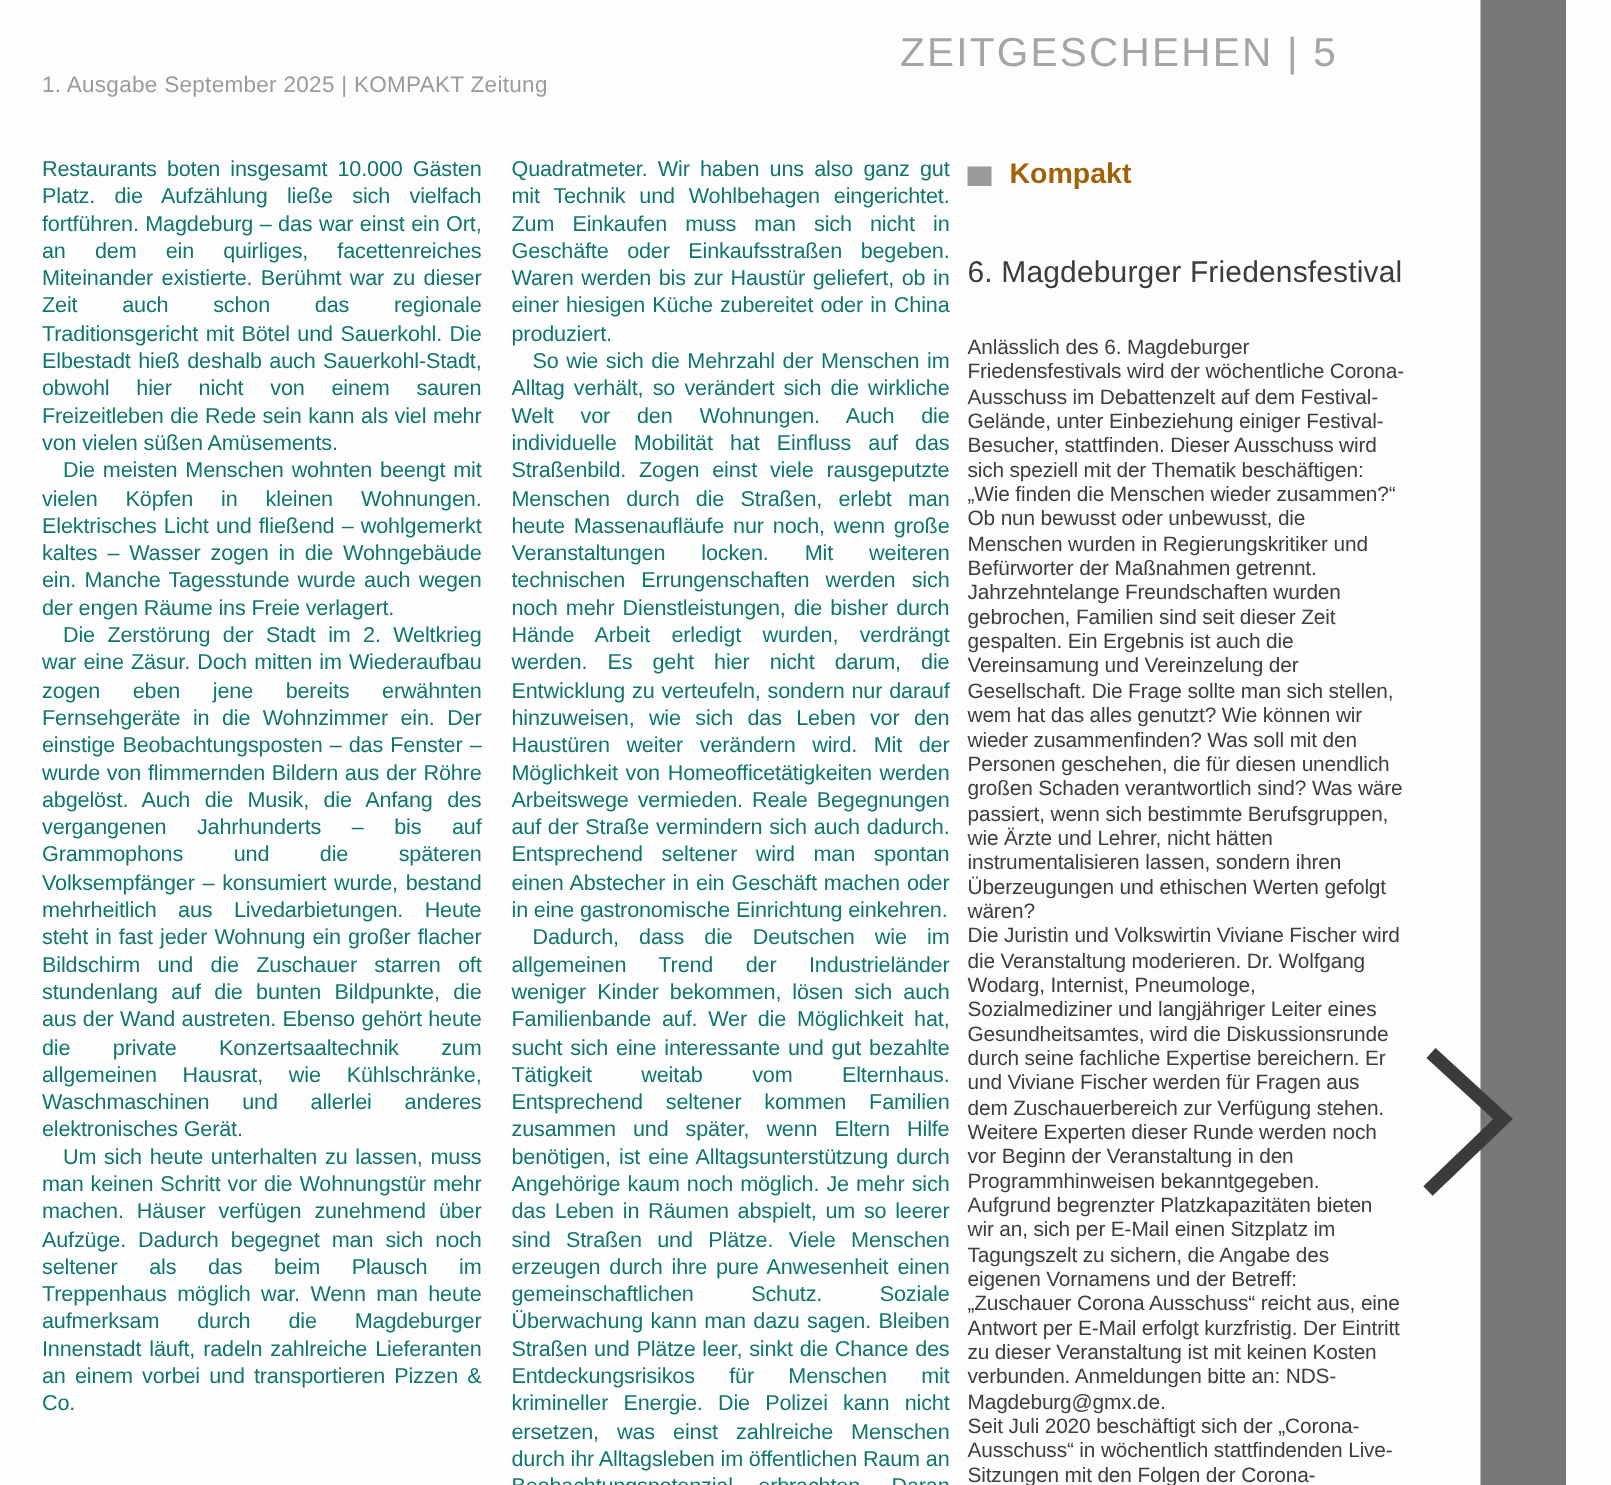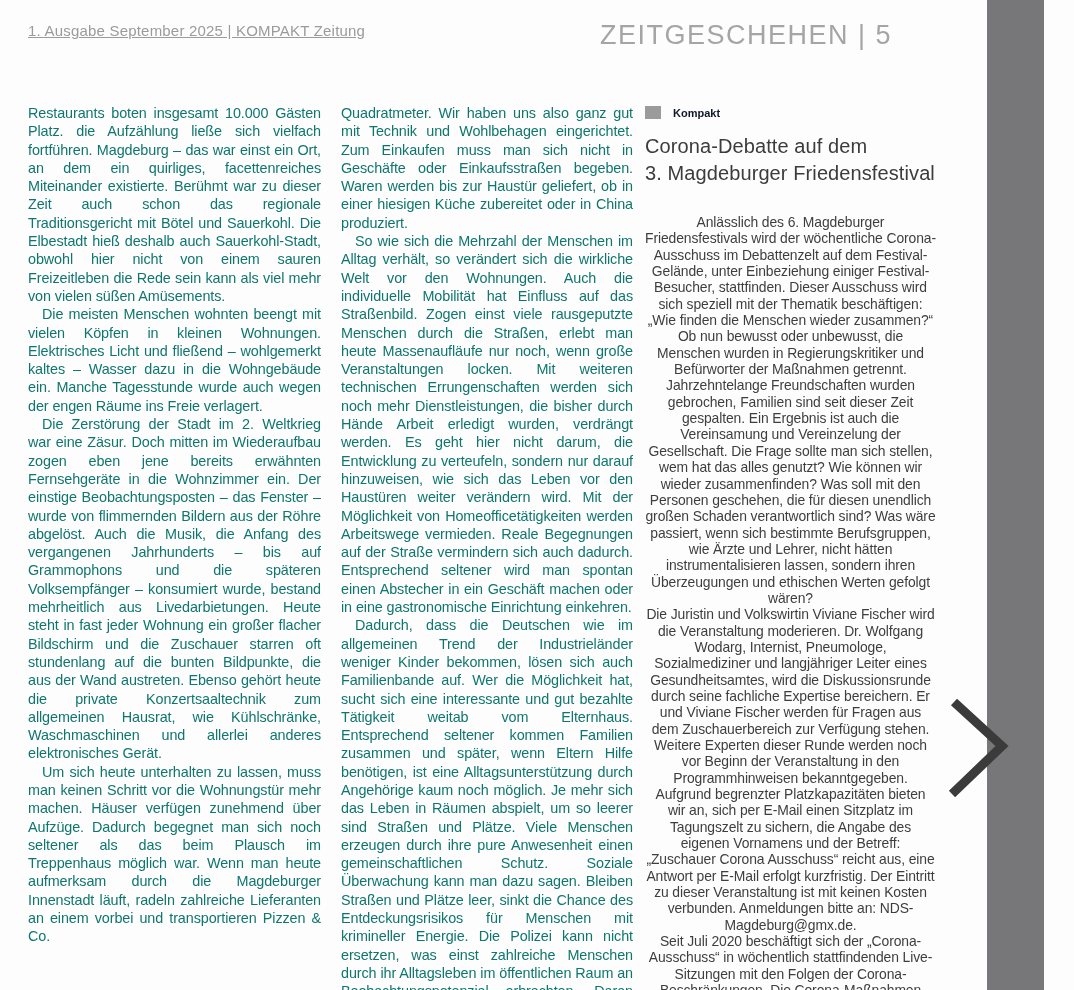--- a/index.html
+++ b/index.html
@@ -4,22 +4,22 @@
 <style>
   html,body{margin:0;padding:0;}
   body{
     width:1074px;height:990px;position:relative;overflow:hidden;
     background:#fdfdfd;
     font-family:"Liberation Sans","DejaVu Sans",sans-serif;
     color:#3e3e3e;
   }
   
   .hdr-left{
-    position:absolute;left:28px;top:22px;
-    font-size:15px;color:#9b9b9b;letter-spacing:.2px;text-decoration:underline;
+    position:absolute;left:28px;top:48px;
+    font-size:15px;color:#9b9b9b;letter-spacing:.2px;
   }
   .hdr-right{
     position:absolute;left:600px;top:20px;width:335px;
     text-align:left;font-size:27px;color:#a5a5a5;
     letter-spacing:1.5px;font-weight:300;
   }
   
   .gutter-bar{
     position:absolute;left:987px;top:0;width:57px;height:990px;
     background:#777779;
@@ -39,60 +39,60 @@
   p.indent{text-indent:14px;}
   .article-heading{
     font-size:22.5px;font-weight:400;color:#3a3a3a;
     margin:16px 0 10px 0;letter-spacing:.1px;
   }
   
   .kompakt-label{display:flex;align-items:center;margin:0 0 14px 0;}
   .kompakt-square{
     width:16px;height:13px;background:#9b9b9b;margin-right:12px;flex:none;
   }
-  .kompakt-word{font-size:11px;font-weight:700;color:#0f172a;}
+  .kompakt-word{font-size:19px;font-weight:700;color:#a16207;}
   .kompakt-title{
     font-size:20px;line-height:27px;font-weight:400;color:#3c3c3c;
     margin:0 0 27px 0;letter-spacing:.1px;
   }
   .col3 p{
     margin:0;font-size:13.9px;line-height:16.35px;
-    text-align:center;letter-spacing:-.1px;color:#3e3e3e;
+    text-align:left;letter-spacing:-.1px;color:#3e3e3e;
   }
 </style>
 </head>
 <body>
 
 <div class="hdr-left">1. Ausgabe September 2025 | KOMPAKT Zeitung</div>
 <div class="hdr-right">ZEITGESCHEHEN | 5</div>
 
 <div class="gutter-bar"></div>
 
 <div class="chevron">
   <svg width="64" height="104" viewBox="0 0 64 104">
     <polyline points="8,6 56,50 6,98" fill="none" stroke="#3b3b3b" stroke-width="9"></polyline>
   </svg>
 </div>
 
 <div class="col col1">
   <p>Restaurants boten insgesamt 10.000 Gästen Platz. die Aufzählung ließe sich vielfach fortführen. Magdeburg – das war einst ein Ort, an dem ein quirliges, facettenreiches Miteinander existierte. Berühmt war zu dieser Zeit auch schon das regionale Traditionsgericht mit Bötel und Sauerkohl. Die Elbestadt hieß deshalb auch Sauerkohl-Stadt, obwohl hier nicht von einem sauren Freizeitleben die Rede sein kann als viel mehr von vielen süßen Amüsements.</p>
-  <p class="indent">Die meisten Menschen wohnten beengt mit vielen Köpfen in kleinen Wohnungen. Elektrisches Licht und fließend – wohlgemerkt kaltes – Wasser dazu in die Wohngebäude ein. Manche Tagesstunde wurde auch wegen der engen Räume ins Freie verlagert.</p>
+  <p class="indent">Die meisten Menschen wohnten beengt mit vielen Köpfen in kleinen Wohnungen. Elektrisches Licht und fließend – wohlgemerkt kaltes – Wasser zogen in die Wohngebäude ein. Manche Tagesstunde wurde auch wegen der engen Räume ins Freie verlagert.</p>
   <p class="indent">Die Zerstörung der Stadt im 2. Weltkrieg war eine Zäsur. Doch mitten im Wiederaufbau zogen eben jene bereits erwähnten Fernsehgeräte in die Wohnzimmer ein. Der einstige Beobachtungsposten – das Fenster – wurde von flimmernden Bildern aus der Röhre abgelöst. Auch die Musik, die Anfang des vergangenen Jahrhunderts – bis auf Grammophons und die späteren Volksempfänger – konsumiert wurde, bestand mehrheitlich aus Livedarbietungen. Heute steht in fast jeder Wohnung ein großer flacher Bildschirm und die Zuschauer starren oft stundenlang auf die bunten Bildpunkte, die aus der Wand austreten. Ebenso gehört heute die private Konzertsaaltechnik zum allgemeinen Hausrat, wie Kühlschränke, Waschmaschinen und allerlei anderes elektronisches Gerät.</p>
   <p class="indent">Um sich heute unterhalten zu lassen, muss man keinen Schritt vor die Wohnungstür mehr machen. Häuser verfügen zunehmend über Aufzüge. Dadurch begegnet man sich noch seltener als das beim Plausch im Treppenhaus möglich war. Wenn man heute aufmerksam durch die Magdeburger Innenstadt läuft, radeln zahlreiche Lieferanten an einem vorbei und transportieren Pizzen &amp; Co.</p>
 
 </div>
 
 <div class="col col2">
   <p>Quadratmeter. Wir haben uns also ganz gut mit Technik und Wohlbehagen eingerichtet. Zum Einkaufen muss man sich nicht in Geschäfte oder Einkaufsstraßen begeben. Waren werden bis zur Haustür geliefert, ob in einer hiesigen Küche zubereitet oder in China produziert.</p>
   <p class="indent">So wie sich die Mehrzahl der Menschen im Alltag verhält, so verändert sich die wirkliche Welt vor den Wohnungen. Auch die individuelle Mobilität hat Einfluss auf das Straßenbild. Zogen einst viele rausgeputzte Menschen durch die Straßen, erlebt man heute Massenaufläufe nur noch, wenn große Veranstaltungen locken. Mit weiteren technischen Errungenschaften werden sich noch mehr Dienstleistungen, die bisher durch Hände Arbeit erledigt wurden, verdrängt werden. Es geht hier nicht darum, die Entwicklung zu verteufeln, sondern nur darauf hinzuweisen, wie sich das Leben vor den Haustüren weiter verändern wird. Mit der Möglichkeit von Homeofficetätigkeiten werden Arbeitswege vermieden. Reale Begegnungen auf der Straße vermindern sich auch dadurch. Entsprechend seltener wird man spontan einen Abstecher in ein Geschäft machen oder in eine gastronomische Einrichtung einkehren.</p>
   <p class="indent">Dadurch, dass die Deutschen wie im allgemeinen Trend der Industrieländer weniger Kinder bekommen, lösen sich auch Familienbande auf. Wer die Möglichkeit hat, sucht sich eine interessante und gut bezahlte Tätigkeit weitab vom Elternhaus. Entsprechend seltener kommen Familien zusammen und später, wenn Eltern Hilfe benötigen, ist eine Alltagsunterstützung durch Angehörige kaum noch möglich. Je mehr sich das Leben in Räumen abspielt, um so leerer sind Straßen und Plätze. Viele Menschen erzeugen durch ihre pure Anwesenheit einen gemeinschaftlichen Schutz. Soziale Überwachung kann man dazu sagen. Bleiben Straßen und Plätze leer, sinkt die Chance des Entdeckungsrisikos für Menschen mit krimineller Energie. Die Polizei kann nicht ersetzen, was einst zahlreiche Menschen durch ihr Alltagsleben im öffentlichen Raum an Beobachtungspotenzial erbrachten. Daran ändern auch keine Rufe nach mehr Polizei etwas. Auch die kulturelle Distanz zwischen Zugewanderten und hiesig Geborenen wird jedenfalls nicht in einer absehbaren Zeit zu einem lebendigeren Leben in der Wirklichkeit führen. Wir richten uns mehrheitlich im Drinnen ein und das wird Folgen fürs Draußen haben.</p>
 </div>
 
 <div class="col col3">
   <div class="kompakt-label">
     <span class="kompakt-square"></span>
     <span class="kompakt-word">Kompakt</span>
   </div>
-  <h3 class="kompakt-title"><span>Corona-Debatte auf dem</span><br><span>3. Magdeburger Friedensfestival</span></h3>
+  <h3 class="kompakt-title"><br><span>6. Magdeburger Friedensfestival</span></h3>
   <p>Anlässlich des 6. Magdeburger Friedensfestivals wird der wöchentliche Corona-Ausschuss im Debattenzelt auf dem Festival-Gelände, unter Einbeziehung einiger Festival-Besucher, stattfinden. Dieser Ausschuss wird sich speziell mit der Thematik beschäftigen: „Wie finden die Menschen wieder zusammen?“ Ob nun bewusst oder unbewusst, die Menschen wurden in Regierungskritiker und Befürworter der Maßnahmen getrennt. Jahrzehntelange Freundschaften wurden gebrochen, Familien sind seit dieser Zeit gespalten. Ein Ergebnis ist auch die Vereinsamung und Vereinzelung der Gesellschaft. Die Frage sollte man sich stellen, wem hat das alles genutzt? Wie können wir wieder zusammenfinden? Was soll mit den Personen geschehen, die für diesen unendlich großen Schaden verantwortlich sind? Was wäre passiert, wenn sich bestimmte Berufsgruppen, wie Ärzte und Lehrer, nicht hätten instrumentalisieren lassen, sondern ihren Überzeugungen und ethischen Werten gefolgt wären?</p>
   <p>Die Juristin und Volkswirtin Viviane Fischer wird die Veranstaltung moderieren. Dr. Wolfgang Wodarg, Internist, Pneumologe, Sozialmediziner und langjähriger Leiter eines Gesundheitsamtes, wird die Diskussionsrunde durch seine fachliche Expertise bereichern. Er und Viviane Fischer werden für Fragen aus dem Zuschauerbereich zur Verfügung stehen. Weitere Experten dieser Runde werden noch vor Beginn der Veranstaltung in den Programmhinweisen bekanntgegeben. Aufgrund begrenzter Platzkapazitäten bieten wir an, sich per E-Mail einen Sitzplatz im Tagungszelt zu sichern, die Angabe des eigenen Vornamens und der Betreff: „Zuschauer Corona Ausschuss“ reicht aus, eine Antwort per E-Mail erfolgt kurzfristig. Der Eintritt zu dieser Veranstaltung ist mit keinen Kosten verbunden. Anmeldungen bitte an: NDS-Magdeburg@gmx.de.</p>
   <p><span>Seit Juli 2020 beschäftigt sich der „Corona-Ausschuss“ in wöchentlich stattfindenden Live-Sitzungen mit den Folgen der Corona-Beschränkungen. Die Corona-Maßnahmen haben massive soziale, psychische, gesundheitliche, kulturelle und wirtschaftliche Kollateralschäden hervorgerufen. </span></p>
 </div>
 
 </body></html>

